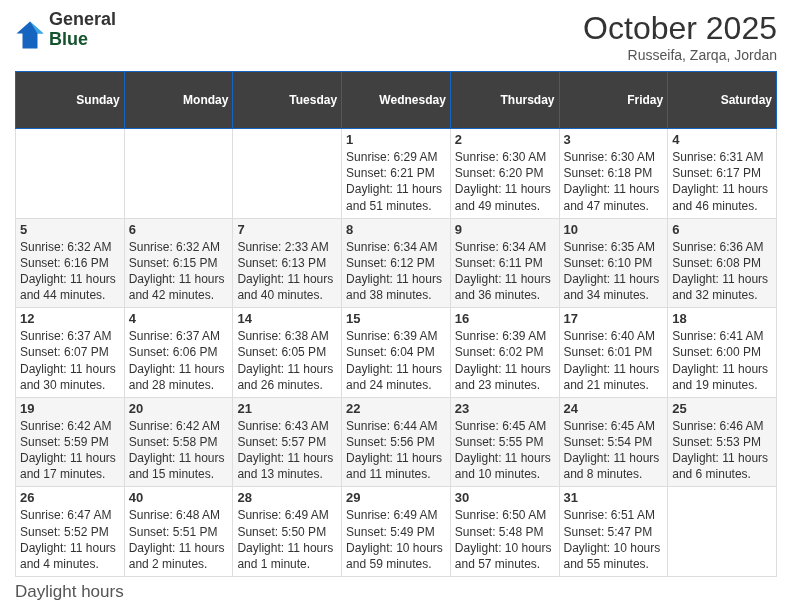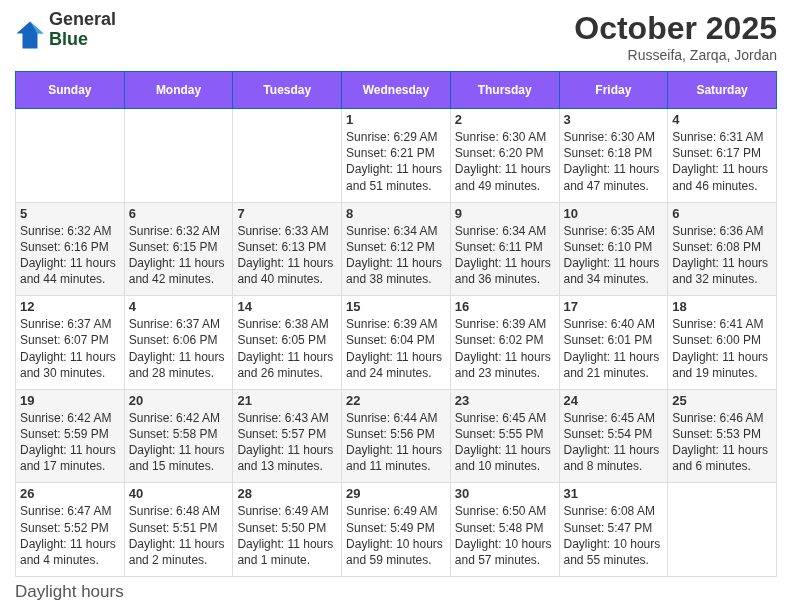--- a/index.html
+++ b/index.html
@@ -37,41 +37,41 @@
     .logo-blue { color: #14532d; }
     .logo-icon {
       width: 30px;
       height: 30px;
     }
     .title-block {
       text-align: right;
     }
     .month-title {
       font-size: 32px;
-      font-weight: bold;
+      font-weight: normal;
       color: #333;
     }
     .subtitle {
       font-size: 14px;
       color: #555;
     }
     .calendar {
       flex: 1;
       border: 1px solid #ccc;
       border-collapse: collapse;
       width: 100%;
       table-layout: fixed;
     }
     .calendar th {
-      background-color: #8b5cf6;
+      background-color: #404040;
       color: #fff;
       font-size: 12px;
       font-weight: bold;
-      padding: 11px 4px;
-      text-align: center;
+      padding: 21px 4px;
+      text-align: right;
       border: 1px solid #1565c0;
     }
     .calendar td {
       vertical-align: top;
       padding: 3px 4px;
       border: 1px solid #ddd;
       font-size: 10px;
       color: #333;
       height: 80px;
       background: #fff;
@@ -177,21 +177,21 @@
           </td>
           <td>
             <div class="day-num">6</div>
             <div class="day-info">Sunrise: 6:32 AM
 Sunset: 6:15 PM
 Daylight: 11 hours
 and 42 minutes.</div>
           </td>
           <td>
             <div class="day-num">7</div>
-            <div class="day-info">Sunrise: 6:33 AM
+            <div class="day-info">Sunrise: 2:33 AM
 Sunset: 6:13 PM
 Daylight: 11 hours
 and 40 minutes.</div>
           </td>
           <td>
             <div class="day-num">8</div>
             <div class="day-info">Sunrise: 6:34 AM
 Sunset: 6:12 PM
 Daylight: 11 hours
 and 38 minutes.</div>
@@ -351,21 +351,21 @@
           </td>
           <td>
             <div class="day-num">30</div>
             <div class="day-info">Sunrise: 6:50 AM
 Sunset: 5:48 PM
 Daylight: 10 hours
 and 57 minutes.</div>
           </td>
           <td>
             <div class="day-num">31</div>
-            <div class="day-info">Sunrise: 6:08 AM
+            <div class="day-info">Sunrise: 6:51 AM
 Sunset: 5:47 PM
 Daylight: 10 hours
 and 55 minutes.</div>
           </td>
           <td class="empty-cell"></td>
         </tr>
       </tbody>
   </table>
 
   <div class="footer">

